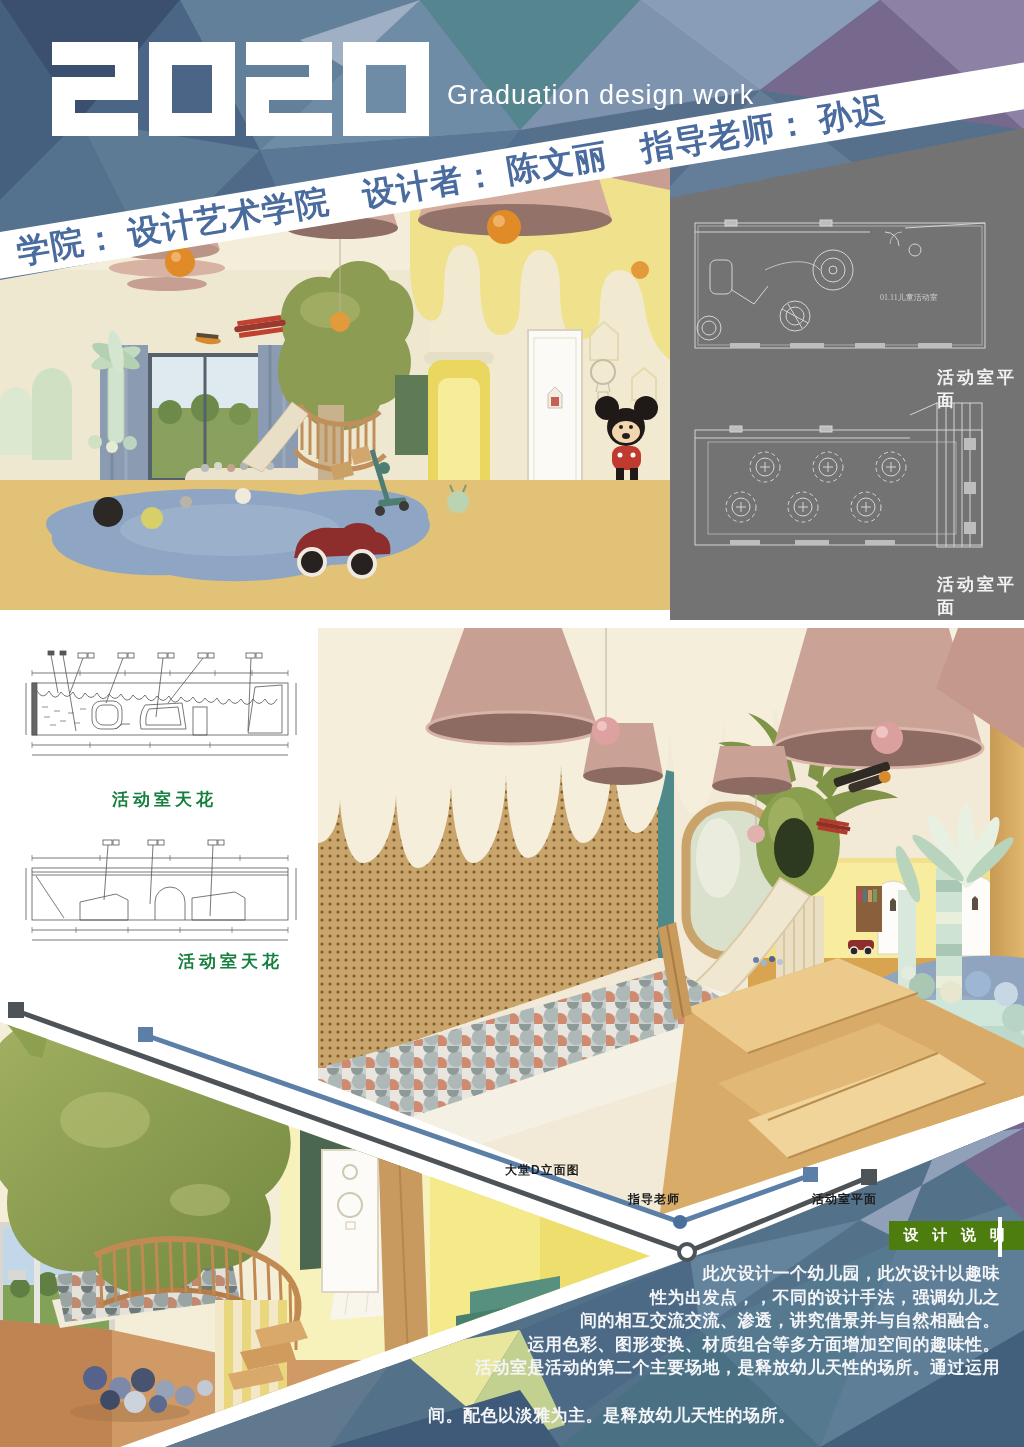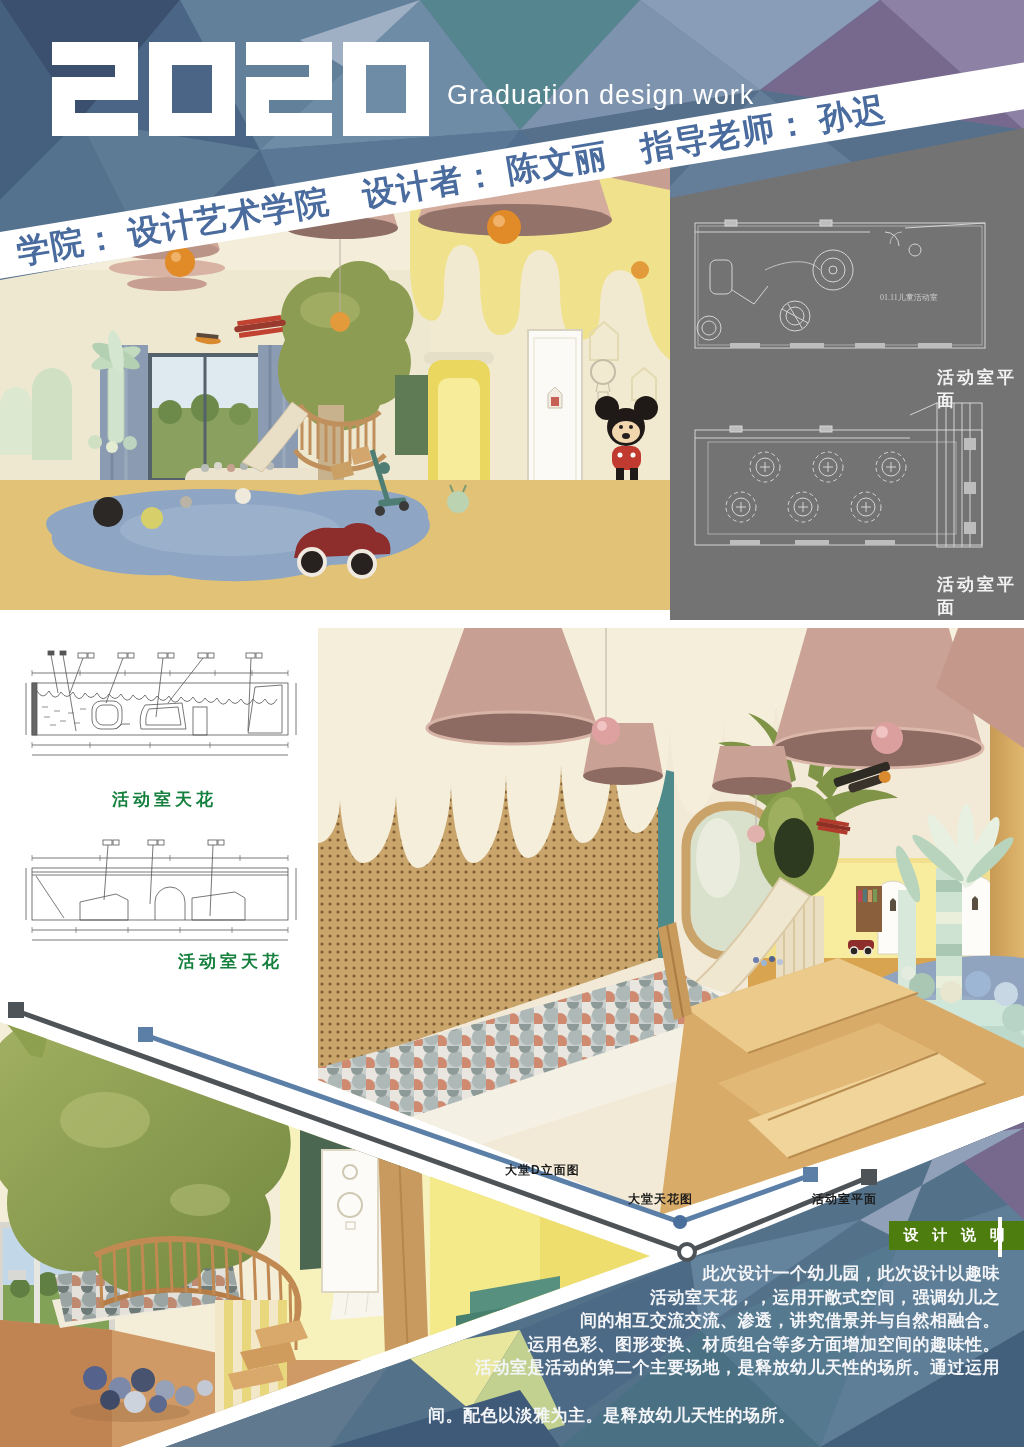--- a/index.html
+++ b/index.html
@@ -719,21 +719,21 @@
     <polyline points="145,55 680,242 811,195" fill="none" stroke="#5b7fa6" stroke-width="5"></polyline>
     <rect x="8" y="22" width="16" height="16" fill="#4e5357"></rect>
     <rect x="861" y="189" width="16" height="16" fill="#4e5357"></rect>
     <rect x="138" y="47" width="15" height="15" fill="#5b7fa6"></rect>
     <rect x="803" y="187" width="15" height="15" fill="#5b7fa6"></rect>
     <circle cx="680" cy="242" r="7" fill="#4a6f9c"></circle>
     <circle cx="687" cy="272" r="8" fill="#ffffff" stroke="#4e5357" stroke-width="4"></circle>
   </svg>
 
   <div class="hall-label" style="left:505px;top:1122px;">大堂D立面图</div>
-  <div class="hall-label" style="left:628px;top:1151px;">大堂天花图</div>
+  <div class="hall-label" style="left:628px;top:1151px;">指导老师</div>
   <div class="hall-label" style="left:812px;top:1151px;">活动室平面</div>
 
   <div class="abs" id="bottom-right">
     <svg class="abs" style="left:0;top:0;" width="1024" height="367" viewBox="0 0 1024 367">
       <rect width="1024" height="367" fill="#54718a"></rect>
       <polygon points="400,270 520,250 470,330" fill="#e9e79d"></polygon>
       <polygon points="470,330 520,250 565,345 490,367" fill="#c3d190"></polygon>
       <polygon points="330,367 520,310 560,367" fill="#3e5a78"></polygon>
       <polygon points="560,367 700,250 820,367" fill="#4a7084"></polygon>
       <polygon points="700,250 900,160 820,367" fill="#557a90"></polygon>
@@ -741,20 +741,20 @@
       <polygon points="900,160 1024,120 1024,250 820,367" fill="#5d7e96"></polygon>
       <polygon points="940,60 1024,40 1024,140" fill="#77698e"></polygon>
       <polygon points="860,140 1024,48 940,60 900,160" fill="#8fa0b8"></polygon>
       <polygon points="690,178 860,140 700,250" fill="#64839c"></polygon>
       <polygon points="520,250 690,178 700,250 565,345" fill="#4c6a85"></polygon>
       <polygon points="165,367 400,270 330,367" fill="#60798e"></polygon>
     </svg>
     <div id="desc-box">设 计 说 明</div>
     <div id="desc-bar"></div>
     <div class="desc-line" style="right:24px;top:182px;">此次设计一个幼儿园，此次设计以趣味</div>
-    <div class="desc-line" style="right:24px;top:206px;">活动室天花，，运用开敞式空间，强调幼儿之</div>
+    <div class="desc-line" style="right:24px;top:206px;">性为出发点，，不同的设计手法，强调幼儿之</div>
     <div class="desc-line" style="right:24px;top:253px;">运用色彩、图形变换、材质组合等多方面增加空间的趣味性。</div>
     <div class="desc-line" style="right:24px;top:229px;">间的相互交流交流、渗透，讲究借景并与自然相融合。</div>
     <div class="desc-line" style="right:24px;top:276px;">活动室是活动的第二个主要场地，是释放幼儿天性的场所。通过运用</div>
     <div class="desc-line" style="left:428px;top:324px;">间。配色以淡雅为主。是释放幼儿天性的场所。</div>
   </div>
 
 </div>
 
 </body></html>

